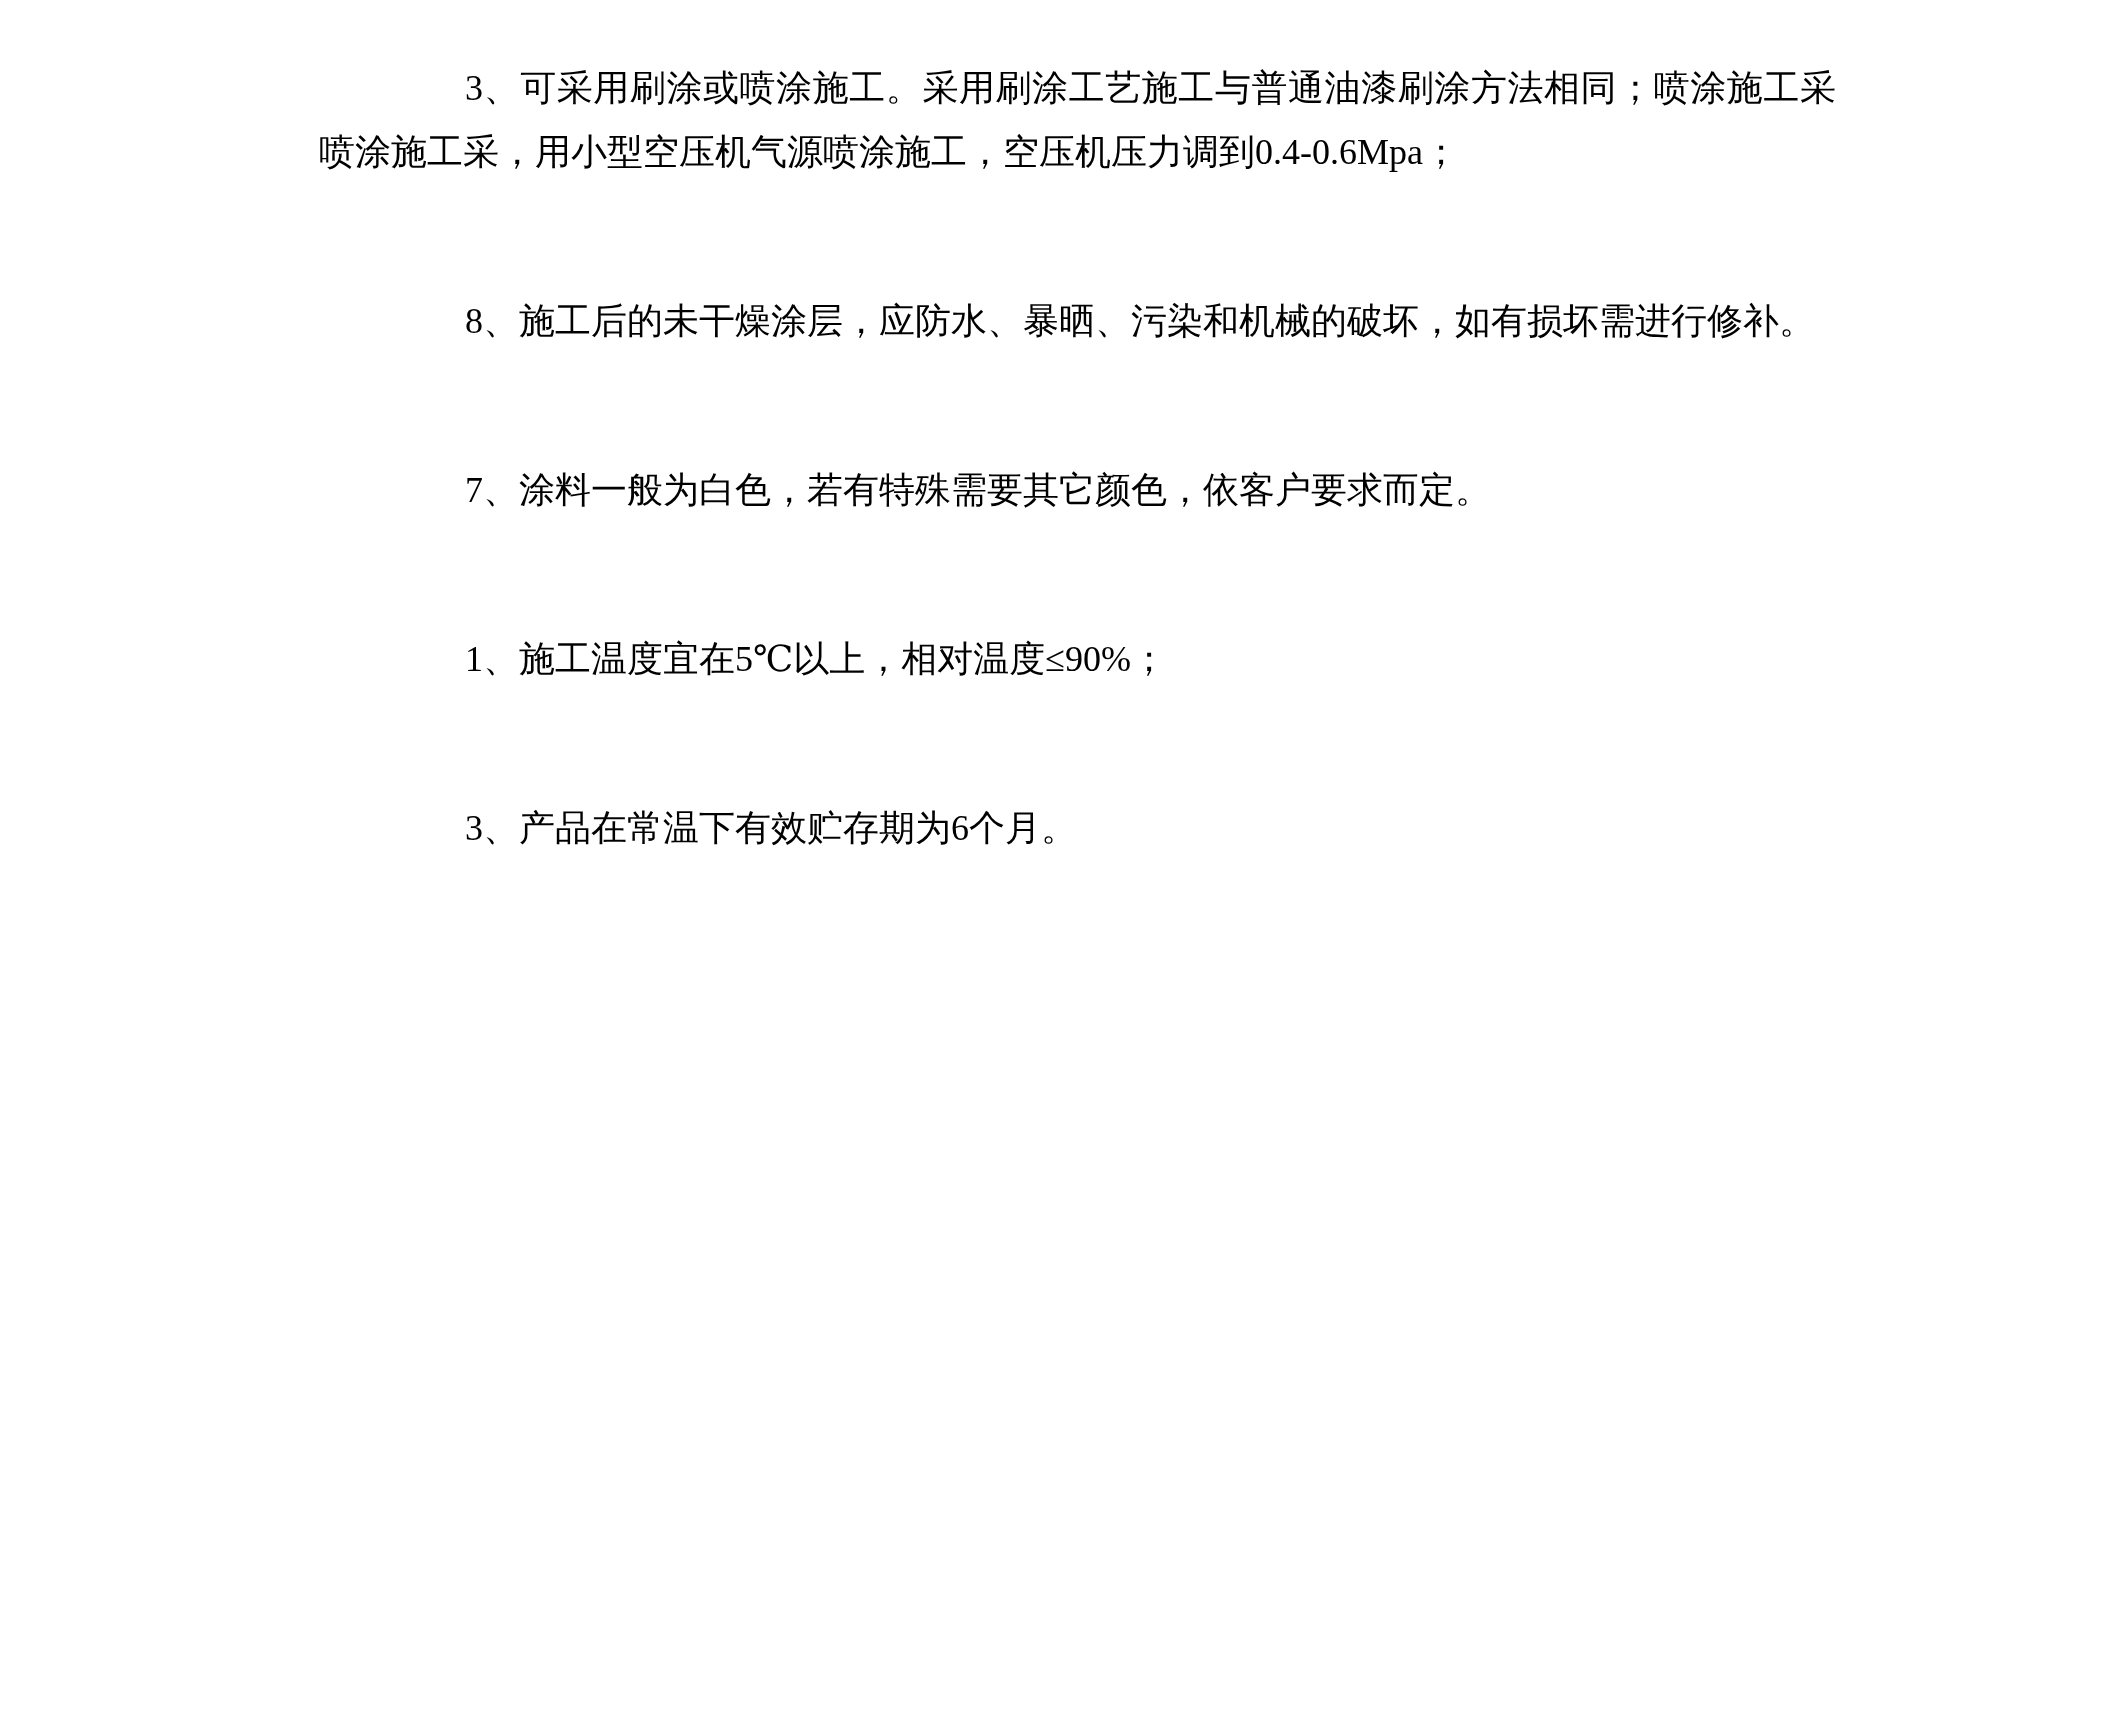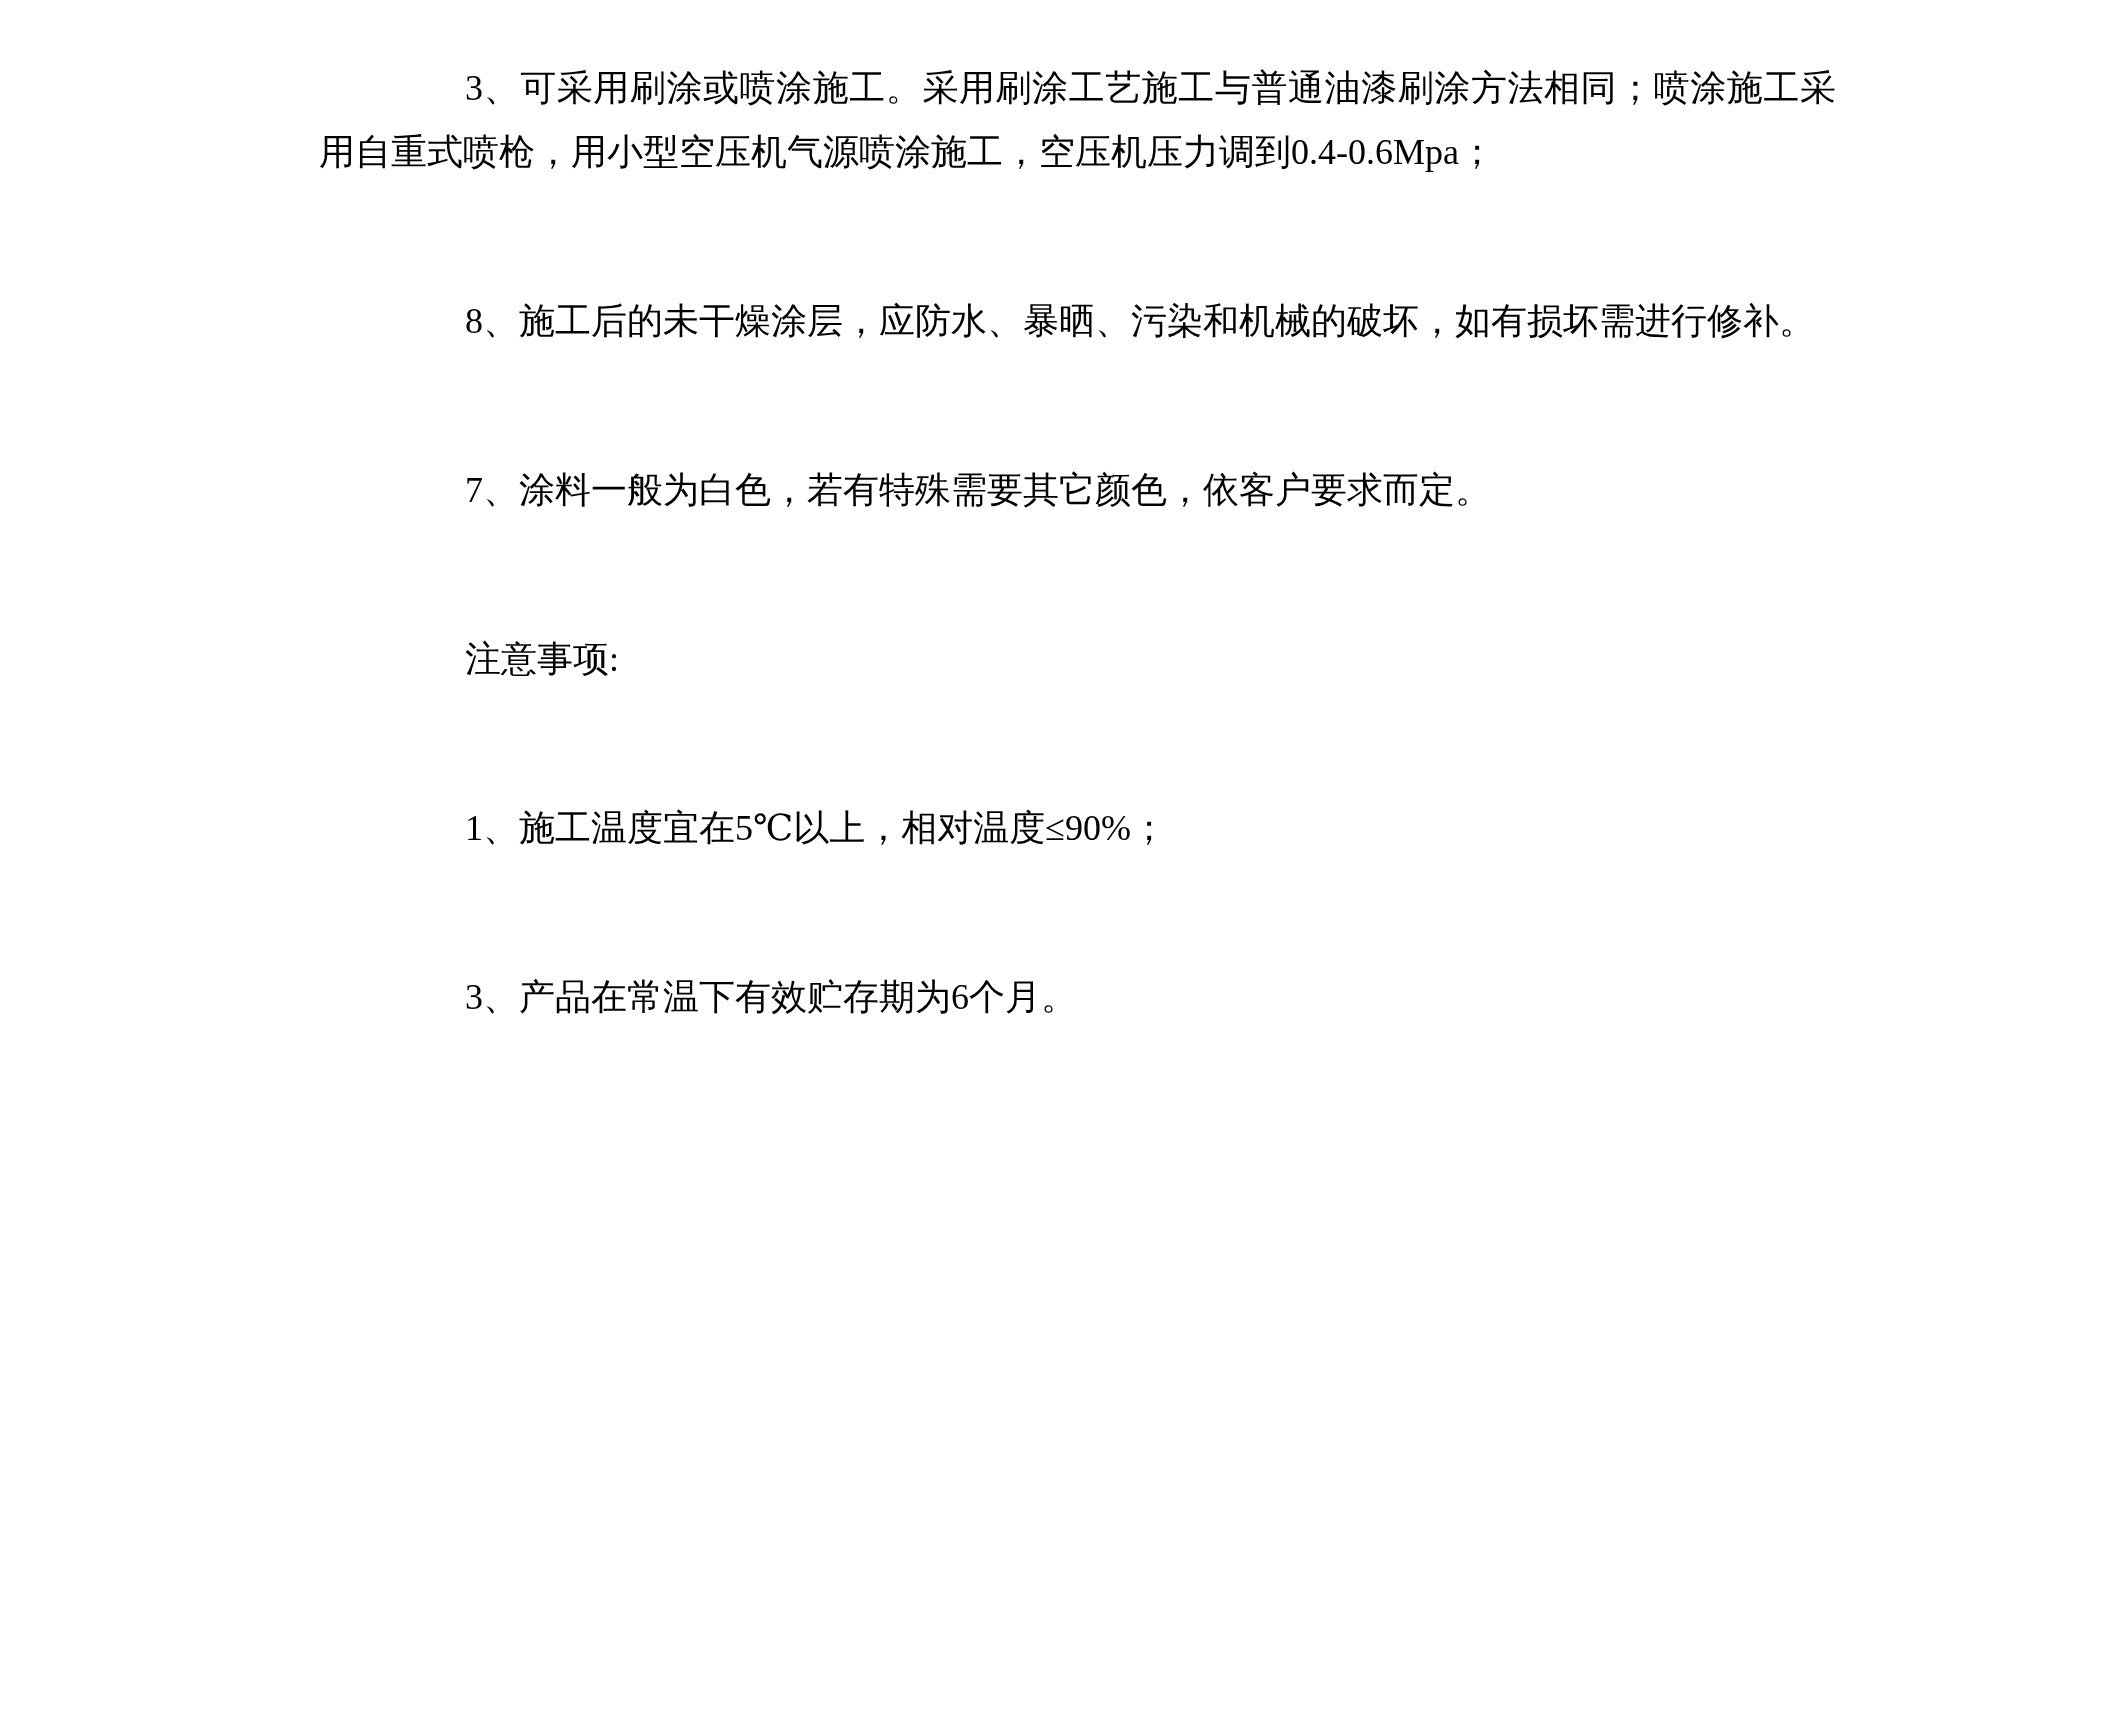--- a/index.html
+++ b/index.html
@@ -38,36 +38,33 @@
     text-align-last: justify;
   }
 </style>
 </head>
 <body>
 
 <div class="page">
 
   <div class="para">
     <div class="line first fill">3、可采用刷涂或喷涂施工。采用刷涂工艺施工与普通油漆刷涂方法相同；喷涂施工采</div>
-    <div class="line">用自重式喷枪，用小型空压机气源喷涂施工，空压机压力调到0.4-0.6Mpa；</div>
+    <div class="line">喷涂施工采，用小型空压机气源喷涂施工，空压机压力调到0.4-0.6Mpa；</div>
   </div>
 
 
 
   <div class="para">
     <div class="line first">8、施工后的未干燥涂层，应防水、暴晒、污染和机械的破坏，如有损坏需进行修补。</div>
   </div>
 
   <div class="para">
     <div class="line first">7、涂料一般为白色，若有特殊需要其它颜色，依客户要求而定。</div>
   </div>
 
-  <div class="para">
-    <div class="line first">注意事项:</div>
-  </div>
 
   <div class="para">
     <div class="line first">1、施工温度宜在5℃以上，相对温度≤90%；</div>
   </div>
 
 
   <div class="para">
     <div class="line first">3、产品在常温下有效贮存期为6个月。</div>
   </div>
 

